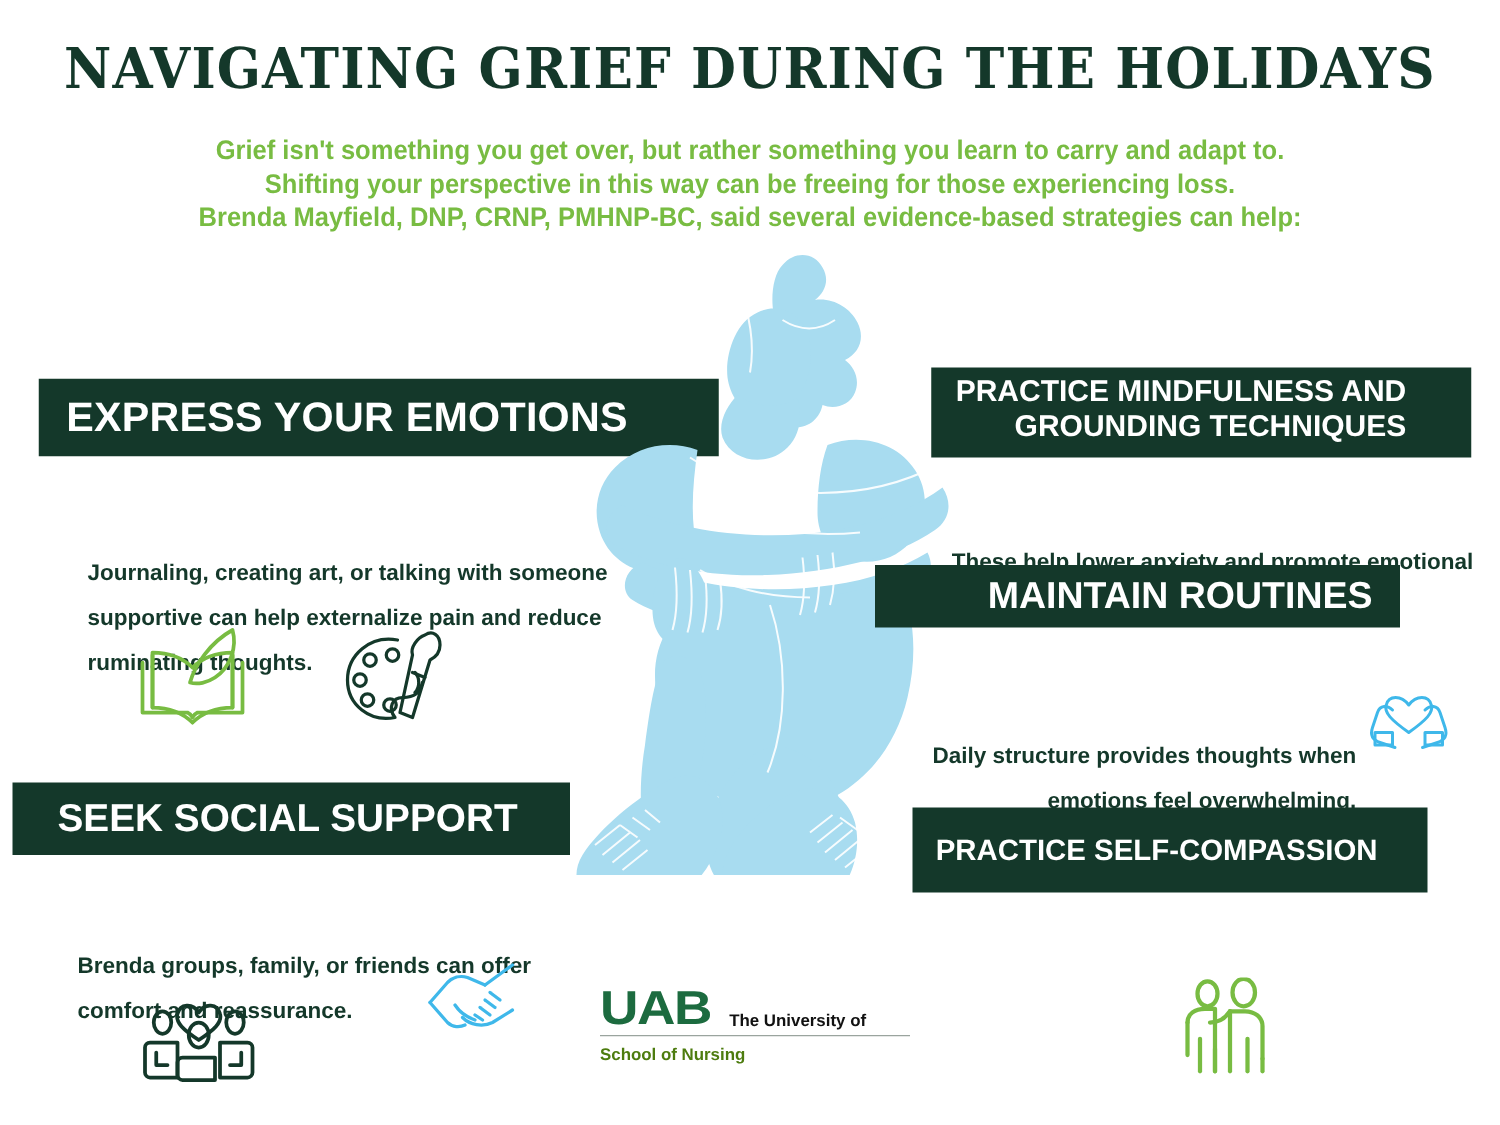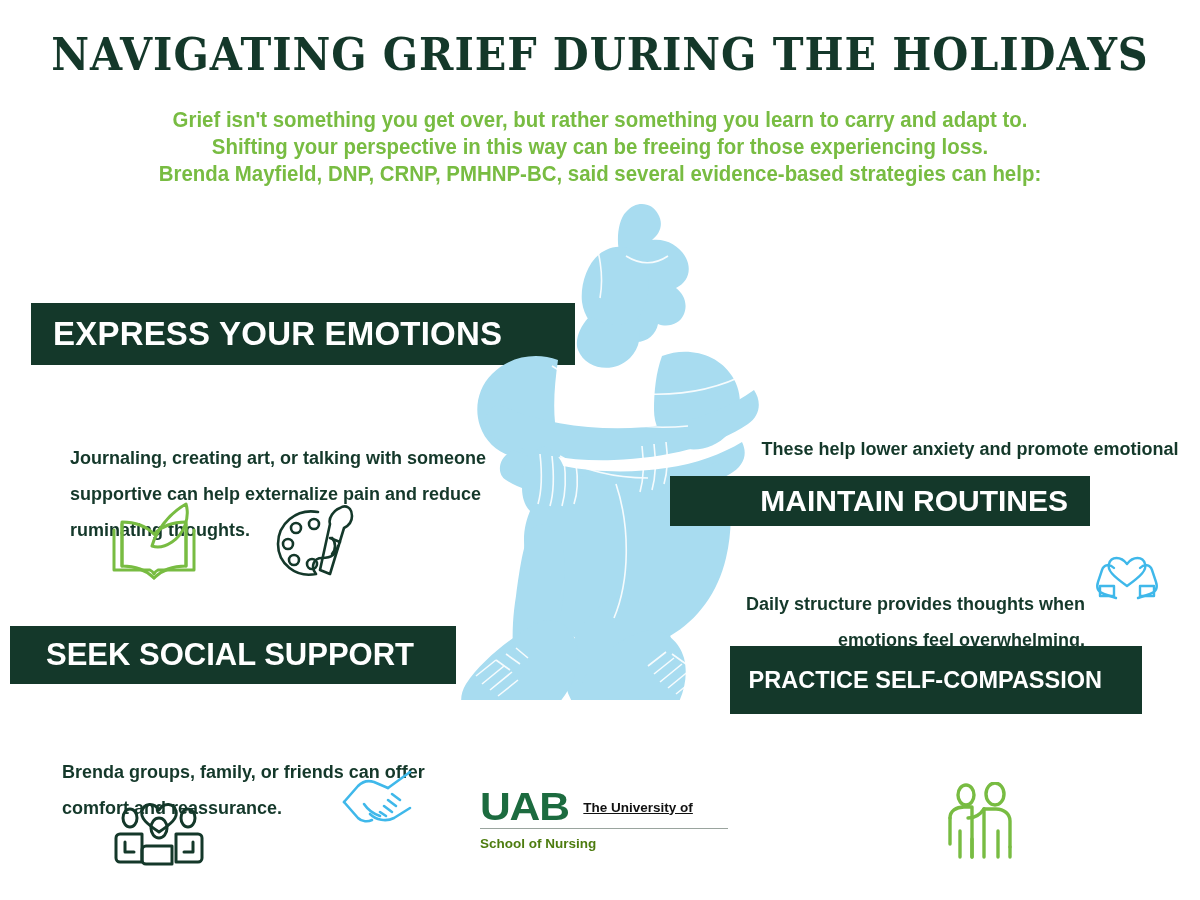--- a/index.html
+++ b/index.html
@@ -82,25 +82,24 @@
     padding-right: 52px;
     justify-content: flex-end;
     text-align: right;
     font-size: 24px;
     line-height: 28px;
     display: block;
     padding-top: 6px;
   }
   #banner-mindfulness .bl { display: block; text-align: right; }
   #banner-routines {
-    left: 670px; top: 452px; width: 420px; height: 50px;
+    left: 700px; top: 452px; width: 420px; height: 50px;
     justify-content: flex-end;
     padding-right: 22px;
     font-size: 30px;
-    margin-top: 24px;
   }
   #banner-support {
     left: 10px; top: 626px; width: 446px; height: 58px;
     padding-left: 36px;
     font-size: 31px;
   }
   #banner-selfcomp {
     left: 730px; top: 646px; width: 412px; height: 68px;
     justify-content: flex-end;
     padding-right: 40px;
@@ -133,38 +132,37 @@
   #icon-two-people{ left: 940px; top: 782px; width: 82px;  height: 80px; }
 
   
   #uab-logo {
     position: absolute;
     left: 480px;
     top: 790px;
     width: 250px;
     z-index: 6;
   }
-  .uab-row { display: flex; align-items: center; }
+  .uab-row { display: flex; align-items: flex-end; }
   .uab-mark {
     font-family: "Liberation Sans", sans-serif;
     font-weight: bold;
     font-size: 38px;
     color: #1c6b3f;
     letter-spacing: -1px;
     line-height: 34px;
     transform: scaleX(1.12);
     transform-origin: left center;
   }
   .uab-univ {
     margin-left: 24px;
     font-size: 13.5px;
     font-weight: bold;
     line-height: 15px;
     color: #111111;
-    text-decoration: underline;
   }
   .uab-rule {
     margin-top: 4px;
     border-top: 1px solid #9aa49e;
     width: 248px;
   }
   .uab-school {
     margin-top: 7px;
     font-size: 13.5px;
     font-weight: bold;
@@ -181,20 +179,24 @@
   <div class="subtitle">
     <div>Grief isn't something you get over, but rather something you learn to carry and adapt to.</div>
     <div>Shifting your perspective in this way can be freeing for those experiencing loss.</div>
     <div>Brenda Mayfield, DNP, CRNP, PMHNP-BC, said several evidence-based strategies can help:</div>
   </div>
 
   <div class="banner" id="banner-express">
     <span>EXPRESS YOUR EMOTIONS</span>
   </div>
 
+  <div class="banner" id="banner-mindfulness">
+    <span class="bl">PRACTICE MINDFULNESS AND</span>
+    <span class="bl">GROUNDING TECHNIQUES</span>
+  </div>
 
   <div class="banner" id="banner-support">
     <span>SEEK SOCIAL SUPPORT</span>
   </div>
 
   <svg class="silhouette" viewBox="0 0 330 502" xmlns="http://www.w3.org/2000/svg">
     <g fill="#a8dcf0">
 
       <path d="M186 14 c10 -12 26 -10 32 2 c6 10 2 20 -6 26 c14 -2 28 6 34 18 c6 12 2 24 -10 30
                c8 6 12 16 8 26 c-4 10 -16 14 -26 10 c-2 10 -10 18 -22 18 c-14 0 -24 -10 -26 -24

